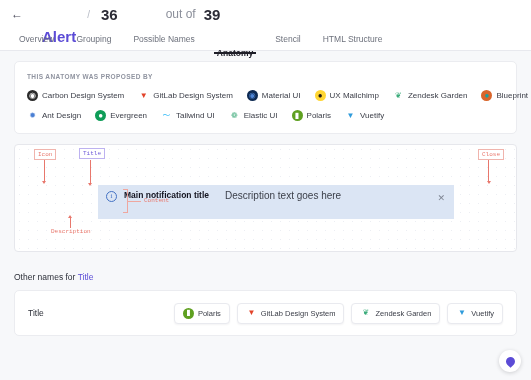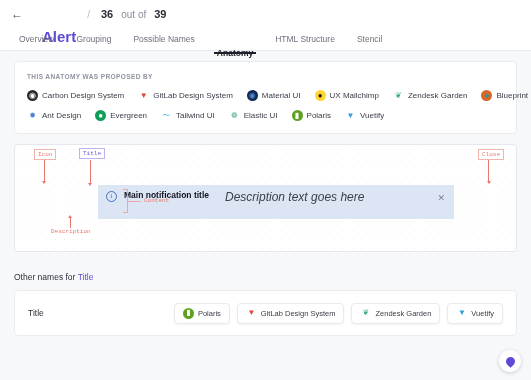--- a/index.html
+++ b/index.html
@@ -27,22 +27,22 @@
     cursor: pointer;
   }
   .crumb-title {
     color: #5b4bd6;
     font-weight: bold;
     font-size: 15px;
     margin-left: 10px;
     margin-top: 44px;
   }
   .crumb-sep { color: #b9bdc7; font-size: 10px; margin: 0 3px; }
-  .count-num { color: #2b2b35; font-weight: bold; font-size: 11px; }
-  .count-txt { color: #8b8f9a; font-size: 10px; }
+  .count-num { color: #2b2b35; font-weight: bold; font-size: 15px; }
+  .count-txt { color: #8b8f9a; font-size: 12px; margin-left: 40px; }
 
   
   .tabs {
     height: 23px;
     background: #ffffff;
     border-bottom: 1px solid #e8e9ee;
     display: flex;
     align-items: stretch;
     padding: 0 8px;
     gap: 0px;
@@ -121,21 +121,21 @@
   }
   .notif-icon {
     width: 11px; height: 11px; border-radius: 50%;
     border: 1px solid #4472c4; color: #4472c4;
     font-size: 7px; line-height: 9px; text-align: center;
     margin-top: 1px; margin-right: 7px; flex: 0 0 auto;
     font-family: "Liberation Serif", serif;
   }
   .notif-body { display: flex; flex-direction: row; gap: 16px; }
   .notif-title { font-size: 8.5px; font-weight: bold; color: #141420; }
-  .notif-desc { font-size: 12px; color: #3b3f49; font-style: italic; }
+  .notif-desc { font-size: 10px; color: #3b3f49; }
   .notif-close {
     position: absolute; right: 9px; top: 9px;
     font-size: 9px; color: #7f8694; cursor: pointer; line-height: 1;
   }
 
   .anno {
     position: absolute;
     font-family: "Liberation Mono", monospace;
     font-size: 6px;
     padding: 1px 3px;
@@ -215,22 +215,22 @@
   <span class="count-num">36</span>
   <span class="count-txt">out of</span>
   <span class="count-num">39</span>
 </div>
 
 <div class="tabs">
   <div class="tab">Overview</div>
   <div class="tab">Grouping</div>
   <div class="tab">Possible Names</div>
   <div class="tab active">Anatomy</div>
+  <div class="tab">Stencil</div>
   <div class="tab">HTML Structure</div>
-  <div class="tab">Stencil</div>
 </div>
 
 <div class="card proposed-card">
   <div class="proposed-label">THIS ANATOMY WAS PROPOSED BY</div>
 
   <div class="ds-row">
     <div class="ds-item">
       <span class="ds-ico" style="background:#2b2b2b;color:#fff;">◉</span>
       <span>Carbon Design System</span>
     </div>

